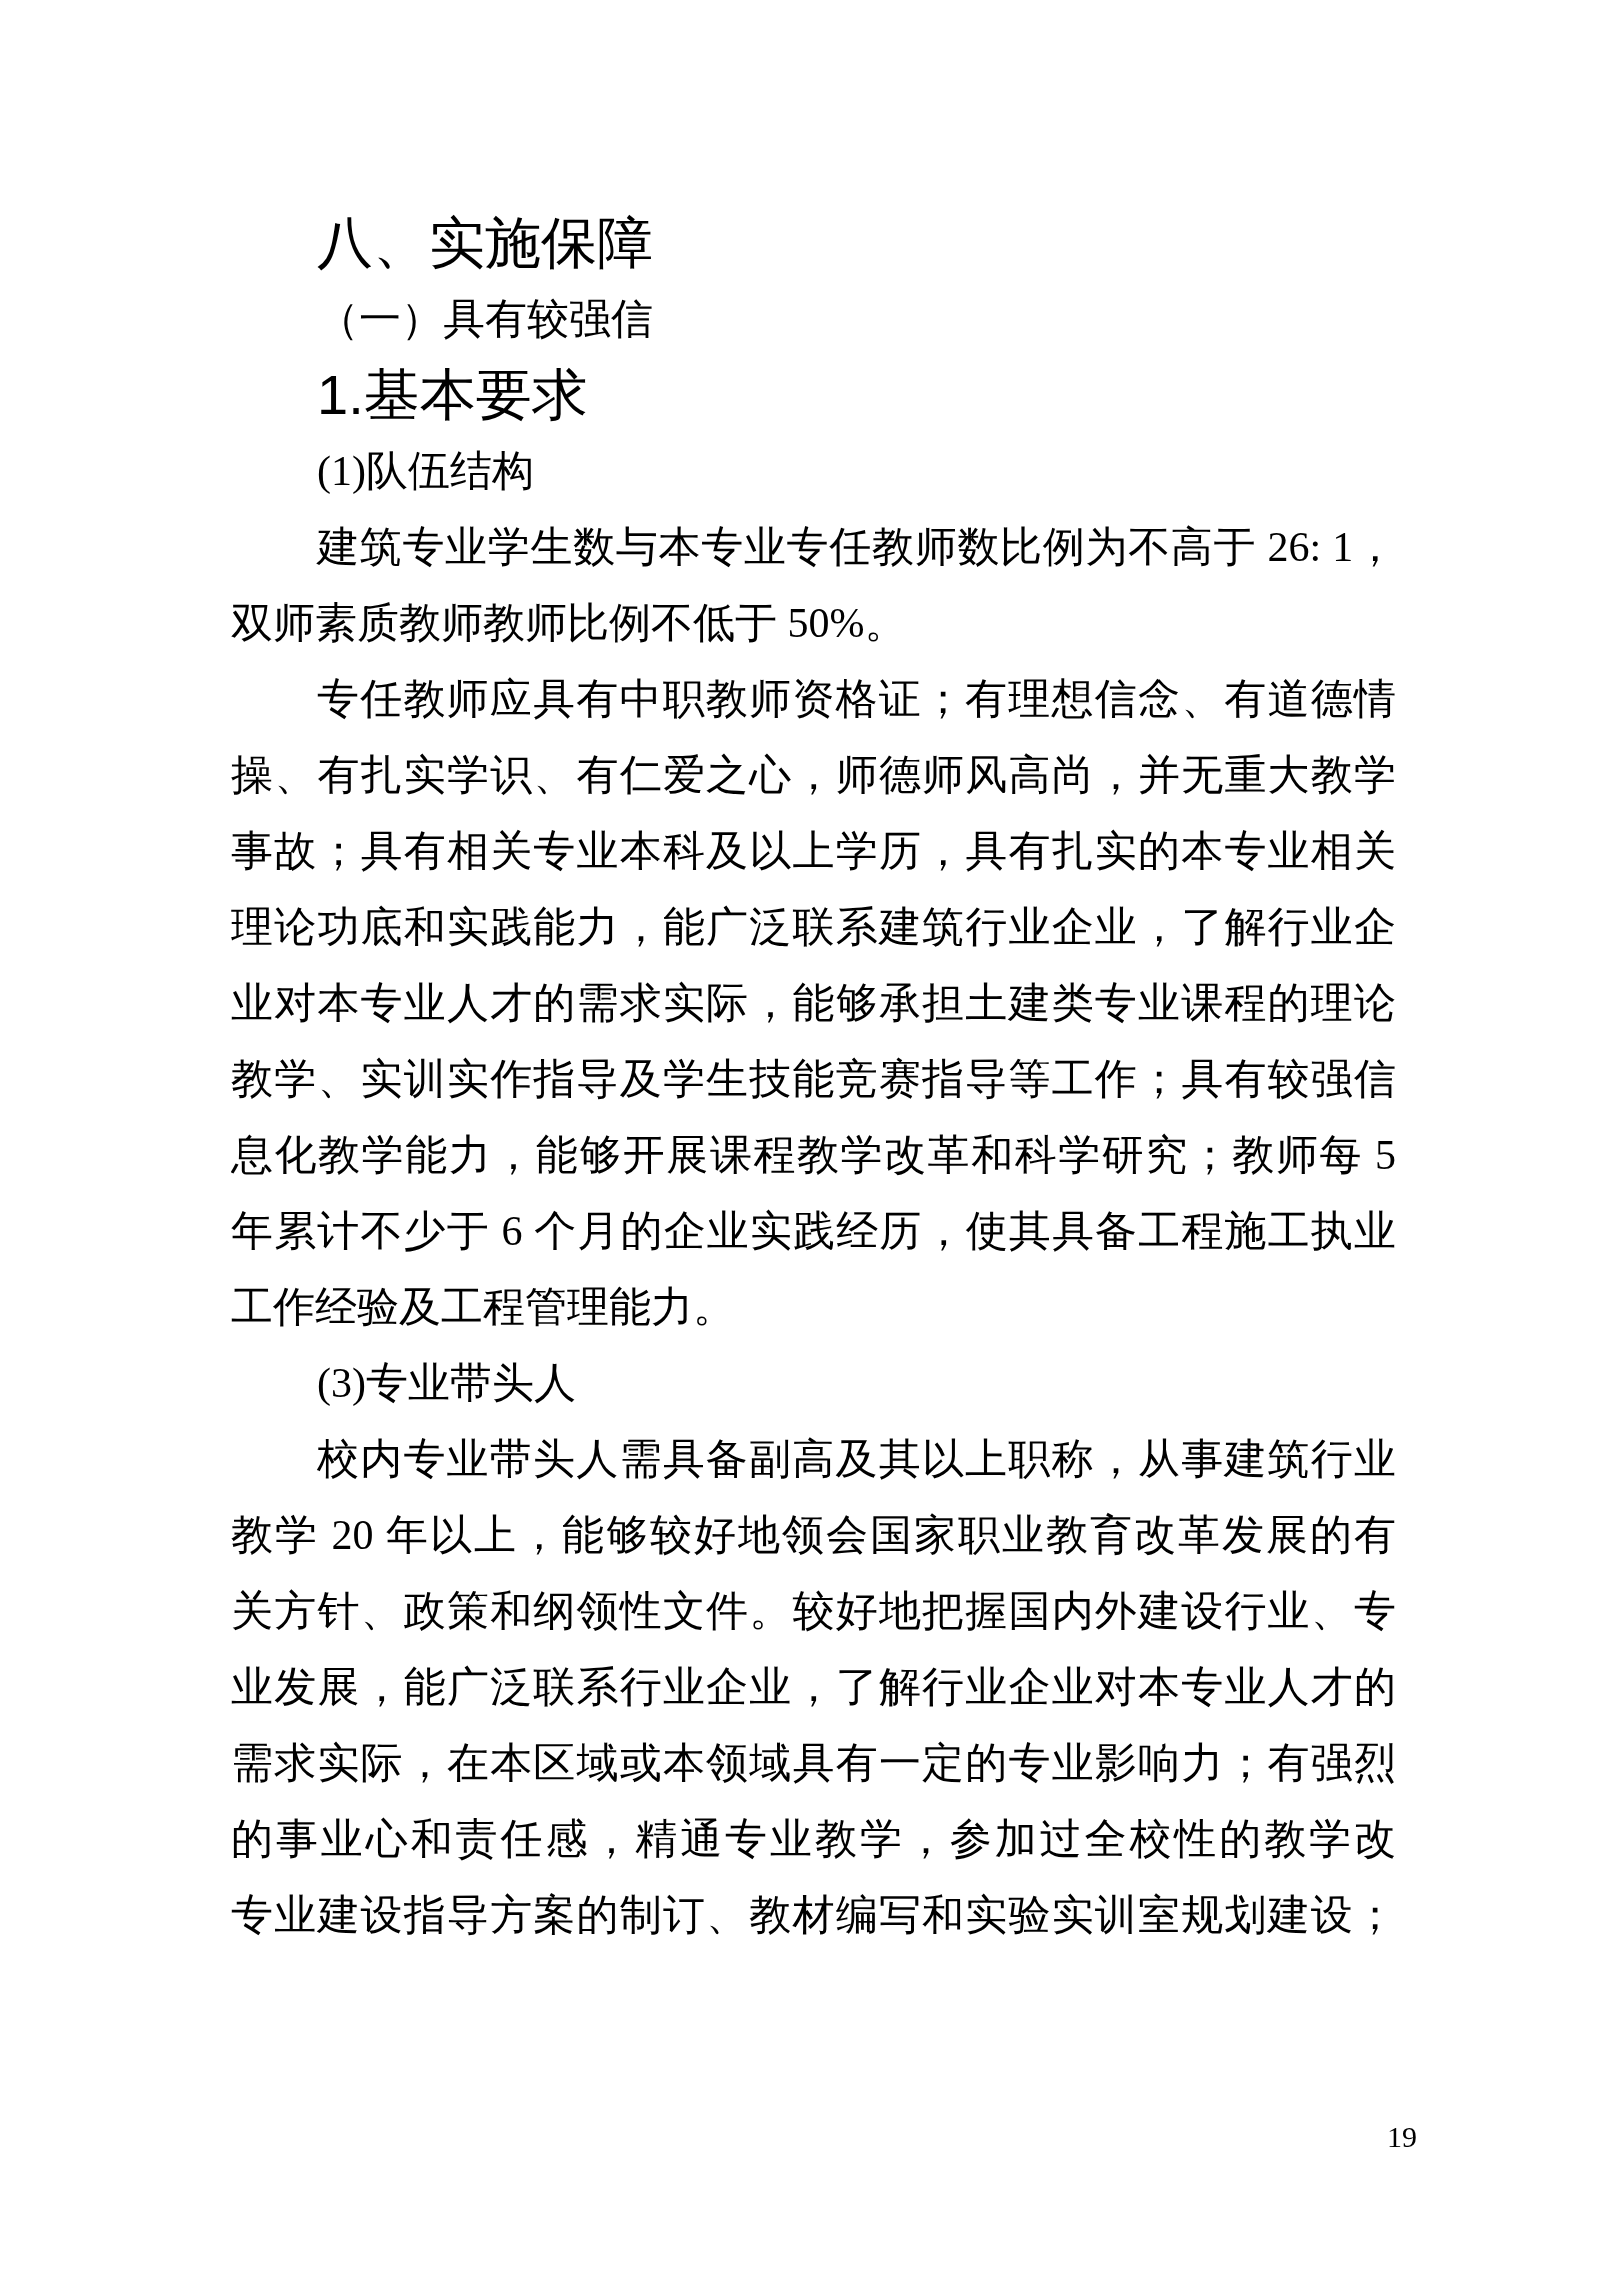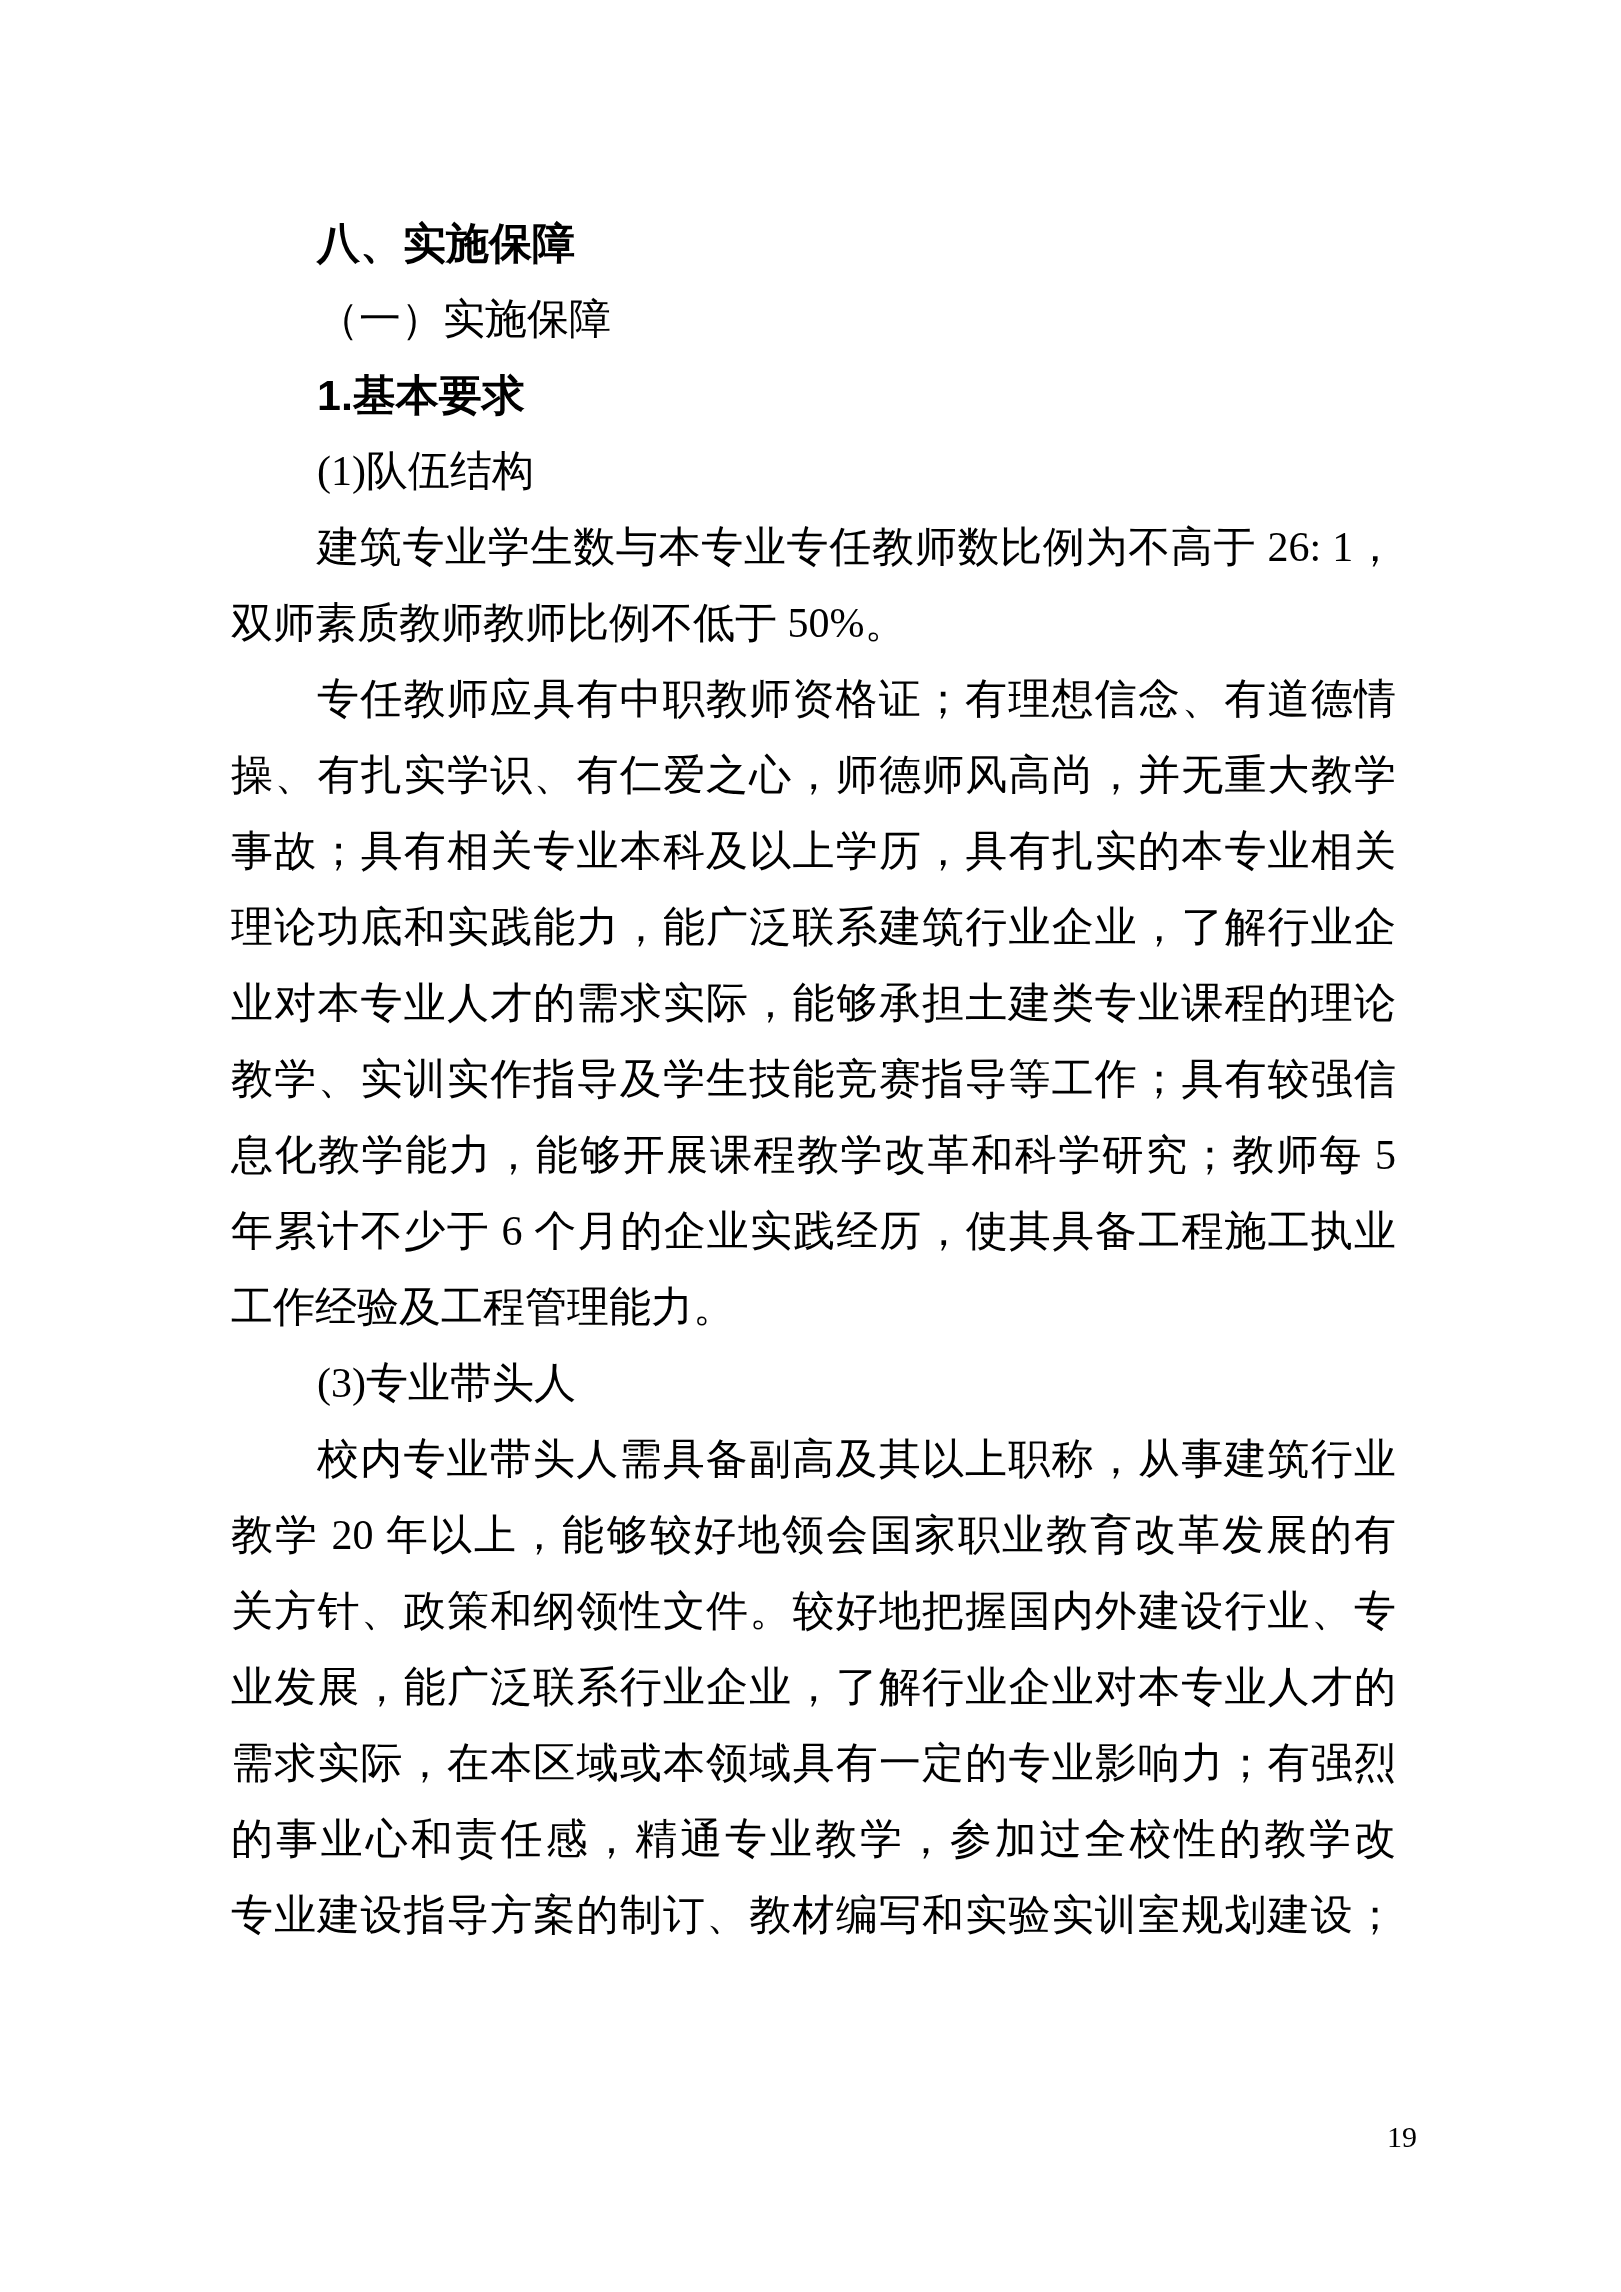--- a/index.html
+++ b/index.html
@@ -30,42 +30,42 @@
   
   .just {
     text-align: justify;
     text-align-last: justify;
     text-justify: inter-character;
   }
   
   .indent { text-indent: 86px; }
   
   .h-bold {
-    font-weight: bold;
+    font-weight: normal;
     font-family: "Liberation Sans", "DejaVu Sans", sans-serif;
-    font-size: 43px;
+    font-size: 56px;
   }
   .page-number {
     position: absolute;
     left: 1375px;
     top: 2117px;
     font-size: 30px;
     line-height: 39px;
     font-family: "Liberation Serif", "DejaVu Serif", serif;
     margin-left: 12px;
   }
 </style>
 </head>
 <body>
 
 <div class="page">
   <div class="body-block">
 
     <div class="line h-bold indent">八、实施保障</div>
-    <div class="line indent">（一）实施保障</div>
+    <div class="line indent">（一）具有较强信</div>
     <div class="line h-bold indent">1.基本要求</div>
 
     <div class="line indent">(1)队伍结构</div>
     <div class="line just indent">建筑专业学生数与本专业专任教师数比例为不高于 26: 1，</div>
     <div class="line">双师素质教师教师比例不低于 50%。</div>
 
     <div class="line just indent">专任教师应具有中职教师资格证；有理想信念、有道德情</div>
     <div class="line just">操、有扎实学识、有仁爱之心，师德师风高尚，并无重大教学</div>
     <div class="line just">事故；具有相关专业本科及以上学历，具有扎实的本专业相关</div>
     <div class="line just">理论功底和实践能力，能广泛联系建筑行业企业，了解行业企</div>

